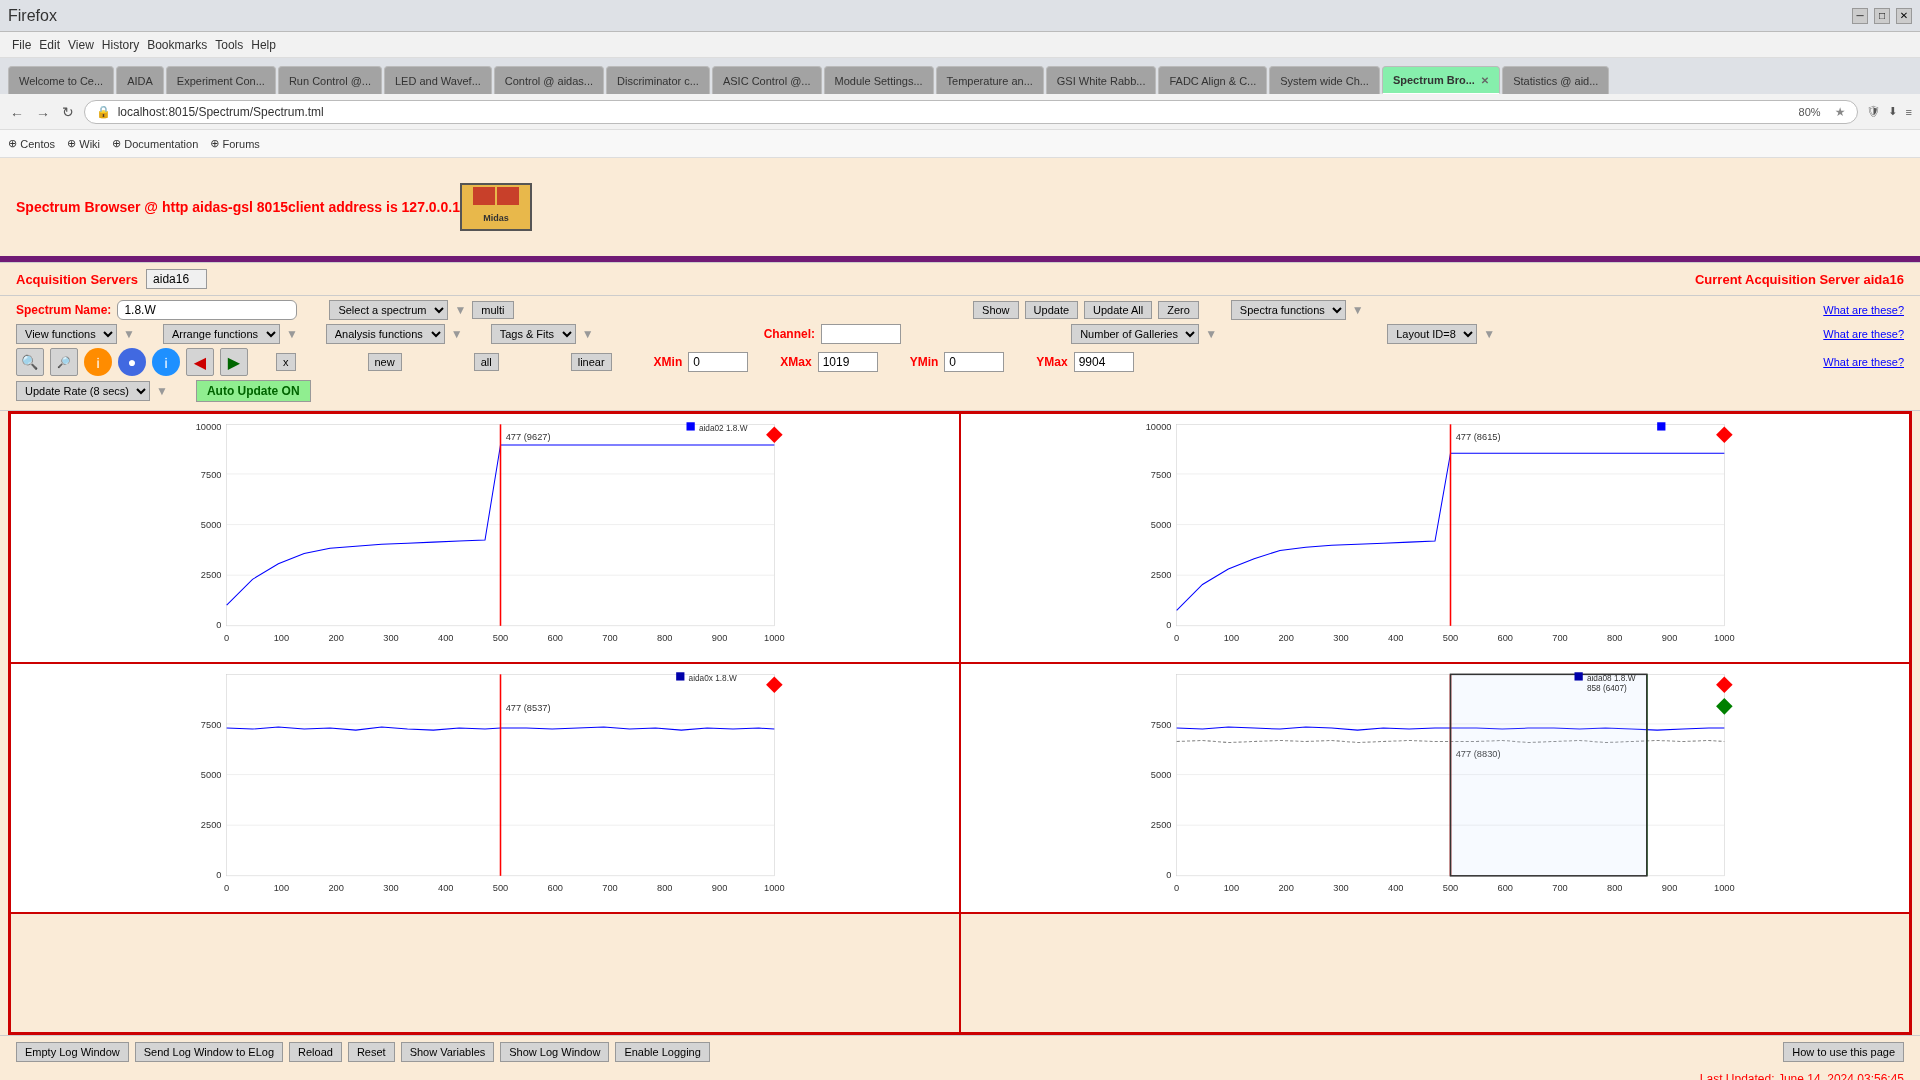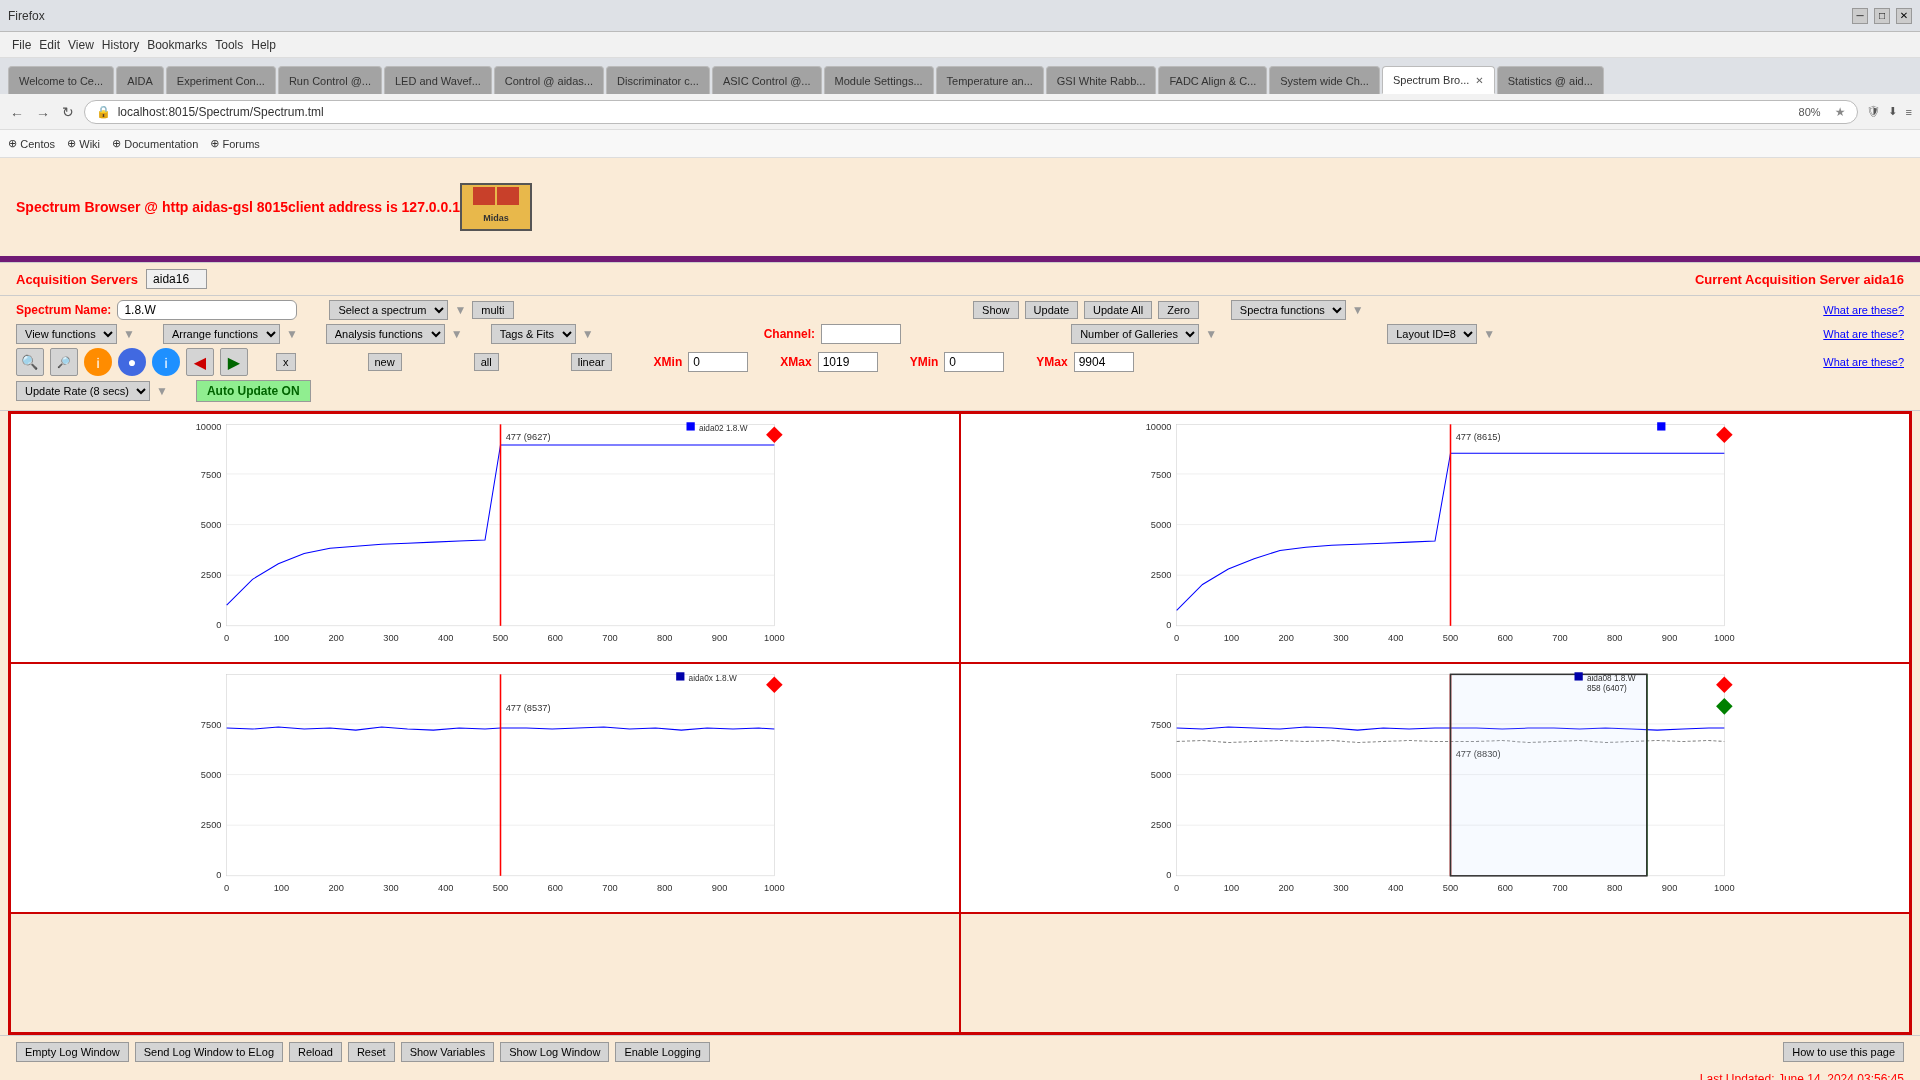--- a/index.html
+++ b/index.html
@@ -8,21 +8,21 @@
     
     .browser-titlebar {
       background: #dee1e6;
       padding: 4px 8px;
       display: flex;
       align-items: center;
       justify-content: space-between;
       border-bottom: 1px solid #bbb;
       height: 32px;
     }
-    .browser-titlebar-left { display: flex; gap: 8px; font-size: 12px; color: #333; }
+    .browser-titlebar-left { display: flex; gap: 8px; font-size: 16px; color: #333; }
     .win-controls { display: flex; gap: 6px; }
     .win-btn { width: 16px; height: 16px; border: 1px solid #999; background: #ccc; cursor: pointer; display: flex; align-items: center; justify-content: center; font-size: 10px; }
 
     .browser-menubar {
       background: #f2f2f2;
       display: flex;
       align-items: center;
       padding: 0 8px;
       gap: 0;
       border-bottom: 1px solid #ddd;
@@ -51,23 +51,23 @@
       white-space: nowrap;
       max-width: 120px;
       overflow: hidden;
       text-overflow: ellipsis;
       border-radius: 4px 4px 0 0;
       height: 28px;
       display: flex;
       align-items: center;
     }
     .tab.active {
-      background: #ffffff;
+      background: #86efac;
       border-bottom: 1px solid #fff;
-      font-weight: normal;
+      font-weight: bold;
       z-index: 1;
     }
     .tab-close { margin-left: 6px; font-size: 10px; color: #666; }
 
     
     .browser-addressbar {
       background: #f2f2f2;
       display: flex;
       align-items: center;
       padding: 4px 8px;

